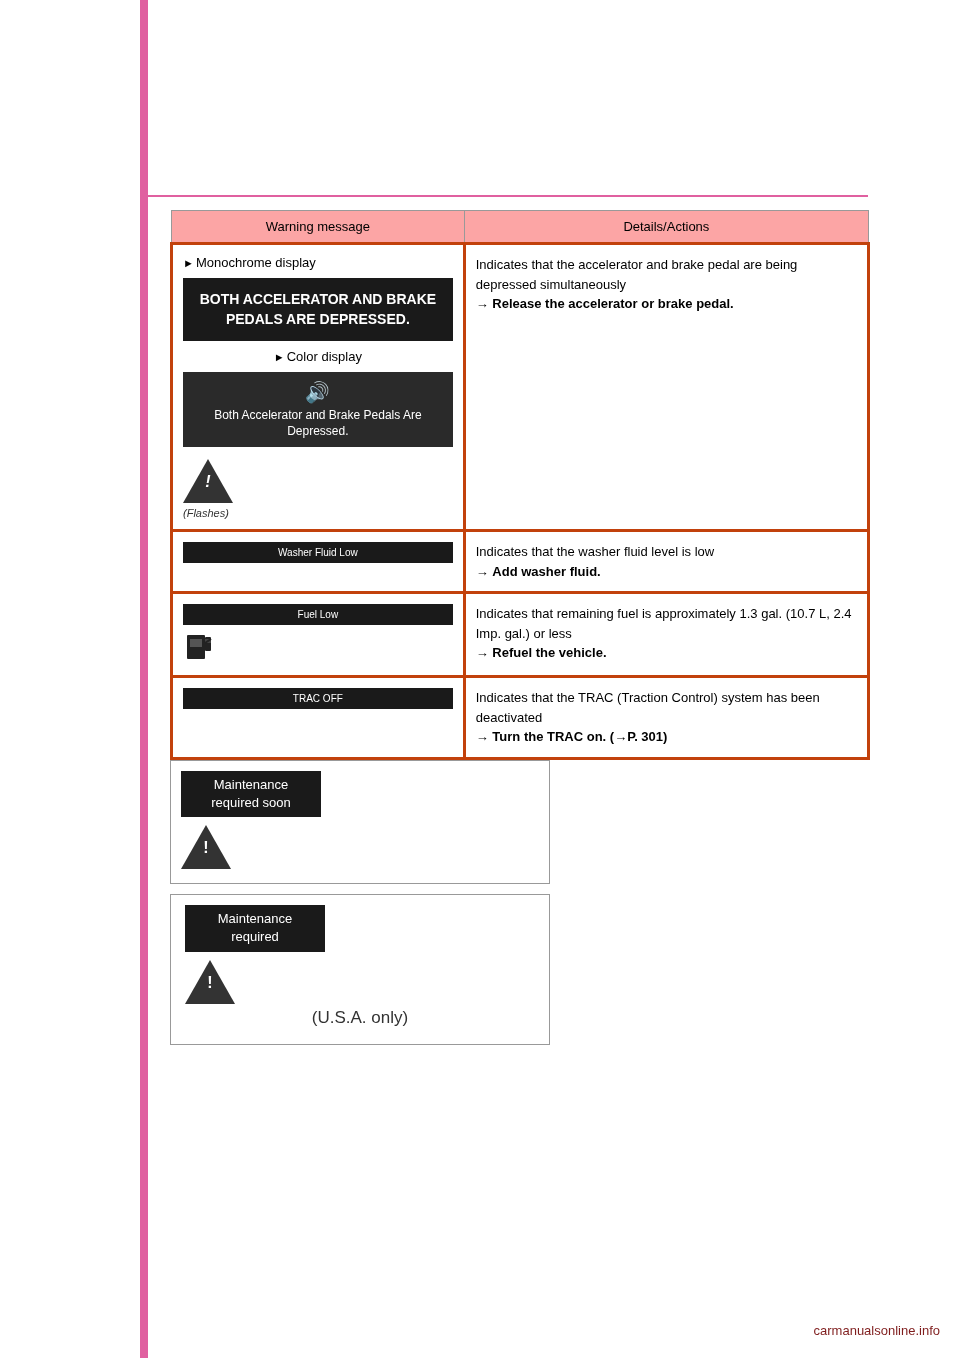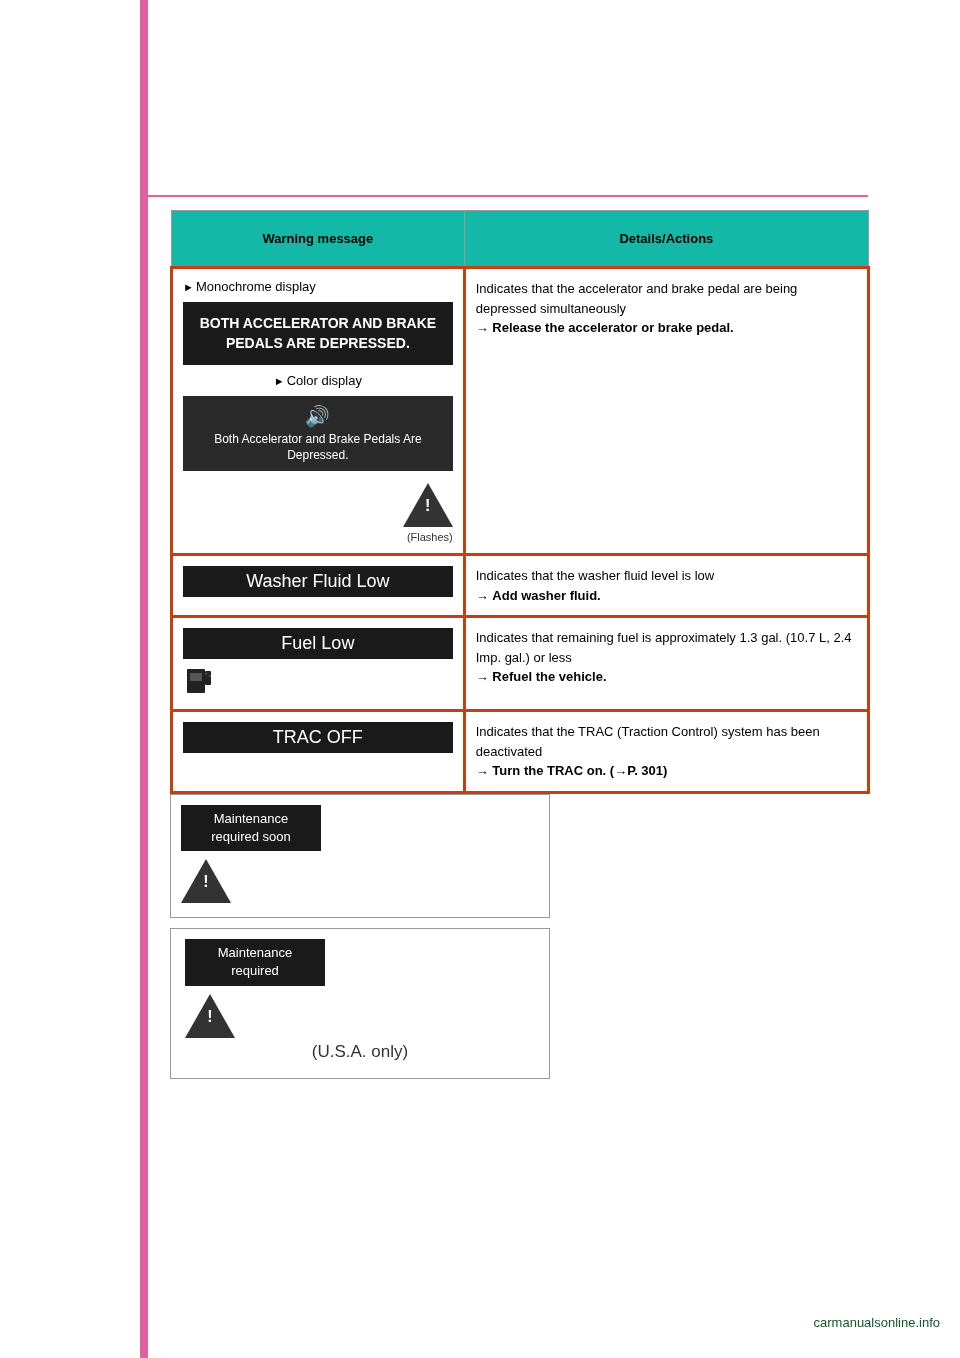--- a/index.html
+++ b/index.html
@@ -43,25 +43,25 @@
 
     
     .warning-table {
       width: 100%;
       border-collapse: collapse;
       border: 1px solid #999;
     }
 
     .warning-table th {
       border: 1px solid #999;
-      padding: 20px 10px;
-      text-align: center;
-      font-weight: bold;
-      font-size: 13px;
-      background: #14b8a6;
+      padding: 8px 10px;
+      text-align: center;
+      font-weight: normal;
+      font-size: 13px;
+      background: #fca5a5;
     }
 
     .warning-table td {
       border: 3px solid #c2410c;
       padding: 10px;
       vertical-align: top;
     }
 
     .warning-col {
       width: 42%;
@@ -136,21 +136,21 @@
       font-size: 11px;
       color: #333;
       text-align: center;
     }
 
     .warning-banner-block {
       background: #1a1a1a;
       color: #fff;
       text-align: center;
       padding: 5px 10px;
-      font-size: 18px;
+      font-size: 10px;
       width: 100%;
       display: block;
     }
 
     .bullet-marker {
       font-size: 11px;
       margin-right: 2px;
     }
 
     
@@ -196,31 +196,32 @@
     .usa-only-label {
       font-size: 17px;
       color: #333;
       text-align: center;
       margin-top: 4px;
     }
 
     
     .branding {
       position: absolute;
-      bottom: 28px;
+      bottom: 20px;
       right: 20px;
       font-size: 13px;
-      color: #14532d;
+      color: #7f1d1d;
     }
 
     
     .flashes-row {
       display: flex;
       flex-direction: column;
-      align-items: flex-end;
+      align-items: flex-start;
+      font-style: italic;
     }
 
     
     .fuel-svg {
       display: block;
       margin-top: 4px;
     }
 
   </style>
 </head>

